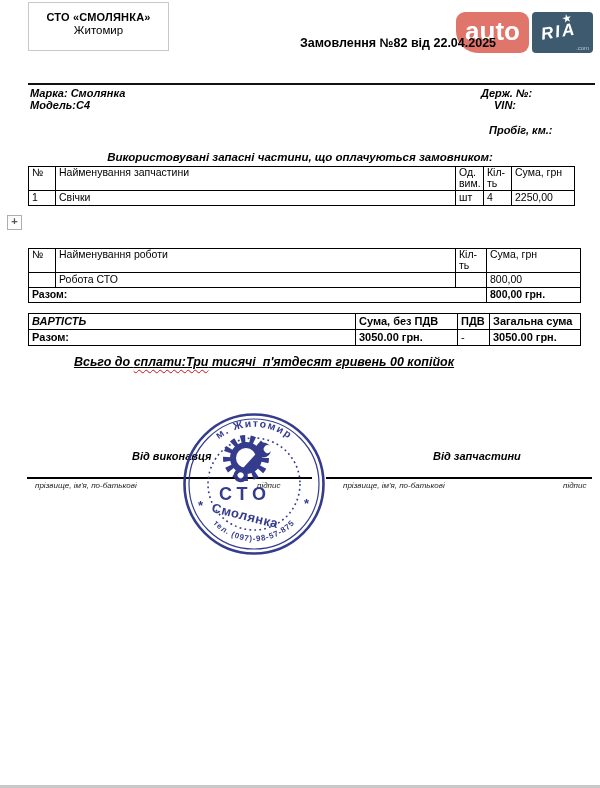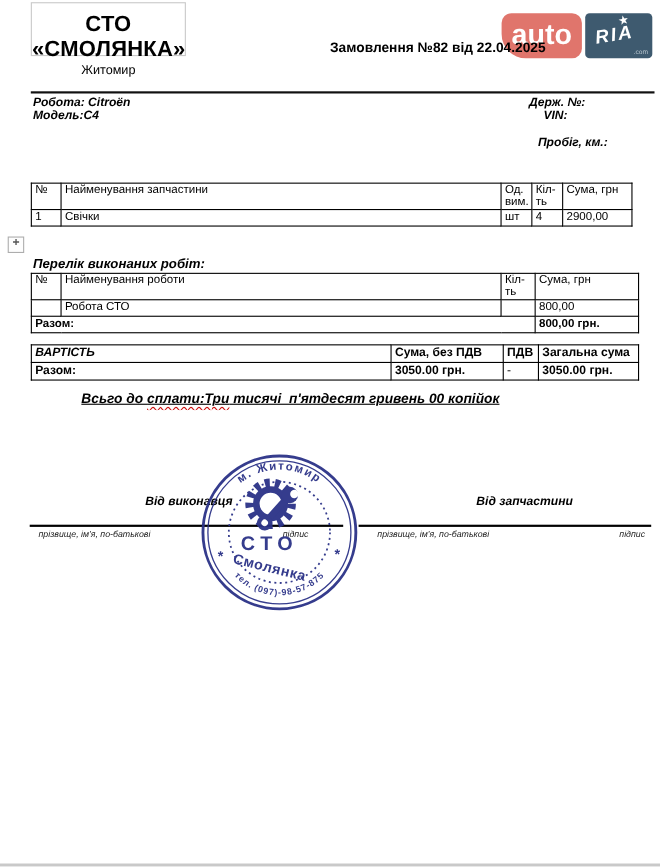--- a/index.html
+++ b/index.html
@@ -4,21 +4,21 @@
 <style>
   html,body{margin:0;padding:0;background:#fff;}
   #page{position:relative;width:600px;height:788px;background:#ffffff;
         font-family:"Liberation Sans",sans-serif;color:#000;overflow:hidden;}
   .abs{position:absolute;}
   .b{font-weight:bold;}
   .bi{font-weight:bold;font-style:italic;}
 
   
   .company-box{left:28px;top:2px;width:139px;height:47px;border:1px solid #c9c9c9;text-align:center;}
-  .company-name{margin-top:8px;font-size:20px;font-weight:bold;letter-spacing:.2px;}
+  .company-name{margin-top:8px;font-size:11px;font-weight:bold;letter-spacing:.2px;}
   .company-city{font-size:11.5px;margin-top:1px;}
   .order-title{left:300px;top:36px;font-size:12.5px;font-weight:bold;z-index:3;}
 
   .logo-auto{left:456px;top:12px;width:73px;height:41px;border-radius:9px 9px 9px 22px;
              display:flex;align-items:center;justify-content:center;z-index:1;}
   .logo-auto span{color:#fff;font-size:26px;font-weight:bold;letter-spacing:0px;margin-top:-3px;}
   .logo-ria{left:532px;top:12px;width:61px;height:41px;border-radius:4px;z-index:1;}
   .ria-star{position:absolute;left:30px;top:0px;color:#fff;font-size:11px;transform:rotate(-12deg);}
   .ria-text{position:absolute;left:9px;top:10px;color:#fff;font-size:17px;font-weight:bold;font-style:italic;
             letter-spacing:2px;transform:rotate(-9deg);}
@@ -69,26 +69,27 @@
   <div class="abs logo-ria" style="background:#3e5a6f">
     <span class="ria-star">★</span>
     <span class="ria-text">RIA</span>
     <span class="ria-com">.com</span>
   </div>
 
   <div class="abs order-title">Замовлення №82 від 22.04.2025</div>
 
   <div class="abs top-rule"></div>
 
-  <div class="abs veh" style="left:30px;top:87px;">Робота: Citroën</div>
+  <div class="abs veh" style="left:30px;top:87px;">Марка: Смолянка</div>
   <div class="abs veh" style="left:30px;top:99px;">Модель:C4</div>
   <div class="abs veh" style="left:481px;top:87px;">Держ. №:</div>
   <div class="abs veh" style="left:494px;top:99px;">VIN:</div>
   <div class="abs veh" style="left:489px;top:124px;">Пробіг, км.:</div>
 
+  <div class="abs sec-title center" style="left:0;top:151px;">Використовувані запасні частини, що оплачуються замовником:</div>
 
   <table style="left:28px;top:166px;width:547px;">
     <colgroup>
         <col style="width:27px">
         <col style="width:400px">
         <col style="width:28px">
         <col style="width:28px">
         <col>
       </colgroup>
     <tbody>
@@ -97,29 +98,28 @@
       <td>Найменування запчастини</td>
       <td>Од. вим.</td>
       <td>Кіл-ть</td>
       <td>Сума, грн</td>
     </tr>
     <tr class="drow">
       <td>1</td>
       <td>Свічки</td>
       <td>шт</td>
       <td>4</td>
-      <td>2900,00</td>
+      <td>2250,00</td>
     </tr>
   </tbody>
     </table>
 
 
   <div class="abs move-handle">+</div>
 
-  <div class="abs sec-title" style="left:30px;top:233px;font-size:12px;">Перелік виконаних робіт:</div>
 
   <table style="left:28px;top:248px;width:553px;">
     <colgroup>
         <col style="width:27px">
         <col style="width:400px">
         <col style="width:31px">
         <col>
       </colgroup>
     <tbody>
         <tr class="hrow">

